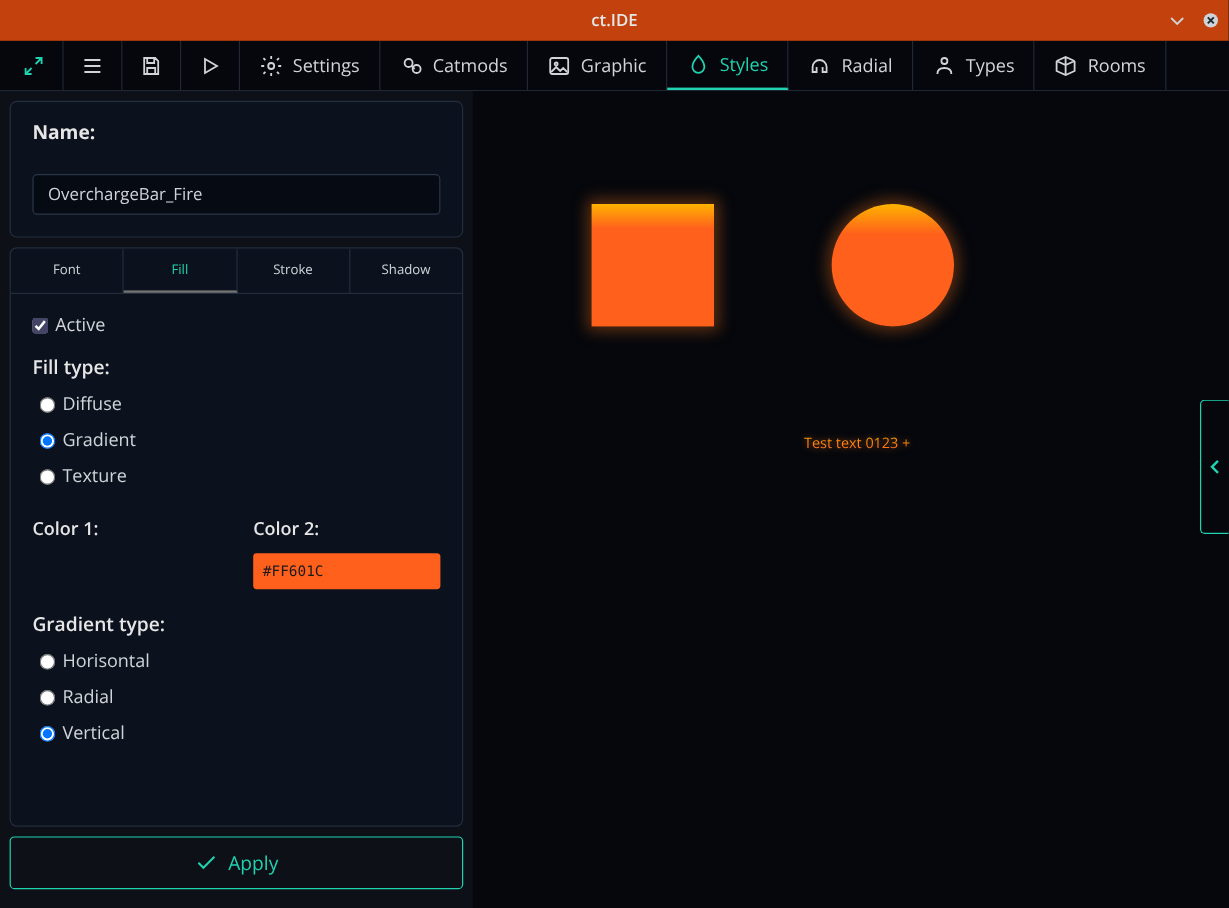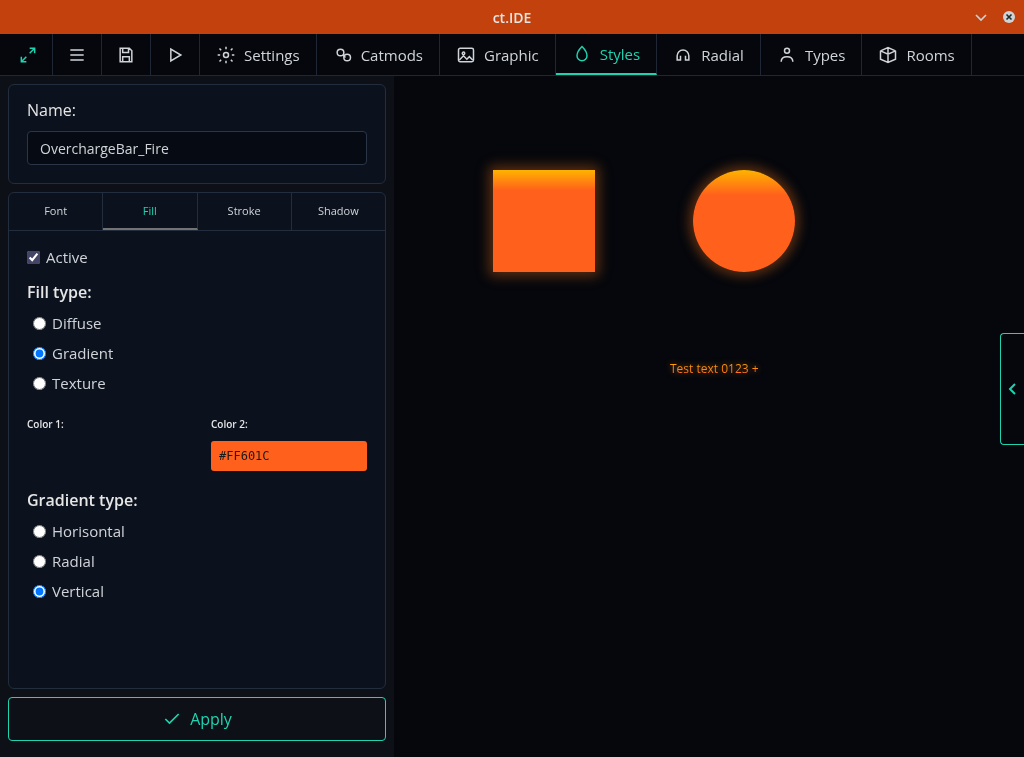--- a/index.html
+++ b/index.html
@@ -30,23 +30,23 @@
   
   .main { display: flex; height: calc(100% - 76px); }
 
   .side-panel {
     width: 394px; padding: 8px; display: flex; flex-direction: column; gap: 8px;
   }
   .name-card {
     background: #0c121d; border: 1px solid #222d3d; border-radius: 6px;
     padding: 14px 18px 18px 18px;
   }
-  .name-card label { font-size: 16px; font-weight: 400; color: #e6e6e6; }
+  .name-card label { font-size: 16px; font-weight: 700; color: #e6e6e6; }
   .name-input {
-    margin-top: 10px; width: 100%; height: 34px; background: #060a12;
+    margin-top: 24px; width: 100%; height: 34px; background: #060a12;
     border: 1px solid #2a3648; border-radius: 4px; color: #d0d4d9;
     padding: 0 12px; font-size: 14px;
   }
 
   .tabs-card {
     background: #0c121d; border: 1px solid #222d3d; border-radius: 6px;
     flex: 1; display: flex; flex-direction: column; overflow: hidden;
   }
   .tabs-row { display: flex; border-bottom: 1px solid #222d3d; }
   .tab {
@@ -66,21 +66,21 @@
   .chk-row { display: flex; align-items: center; gap: 6px; font-size: 15px; margin-bottom: 14px; }
   .chk-row input[type=checkbox] { width: 13px; height: 13px; accent-color:#446; }
 
   .section-label { font-size: 16px; font-weight: 600; color: #e6e6e6; margin: 6px 0 10px 0; }
 
   .radio-row { display: flex; align-items: center; gap: 6px; font-size: 15px; margin: 6px 0 10px 6px; }
   .radio-row input[type=radio] { width: 13px; height: 13px; }
 
   .colors { display: flex; gap: 28px; margin-top: 24px; margin-bottom: 18px; }
   .color-col { flex: 1; }
-  .color-col .lbl { font-size: 10px; font-weight: 600; color: #e6e6e6; margin-bottom: 10px; }
+  .color-col .lbl { font-size: 15px; font-weight: 600; color: #e6e6e6; margin-bottom: 10px; }
   .swatch {
     height: 30px; border-radius: 3px; display: flex; align-items: center;
     padding: 0 8px; font-size: 12px; color: #1a1a1a; font-family: monospace;
   }
 
   .apply-btn {
     margin: 0 0 8px 0; height: 44px; border: 1px solid #1fd3b0; border-radius: 4px;
     background: transparent; color: #1fd3b0; font-size: 16px; cursor: pointer;
     display: flex; align-items: center; justify-content: center; gap: 8px;
   }

